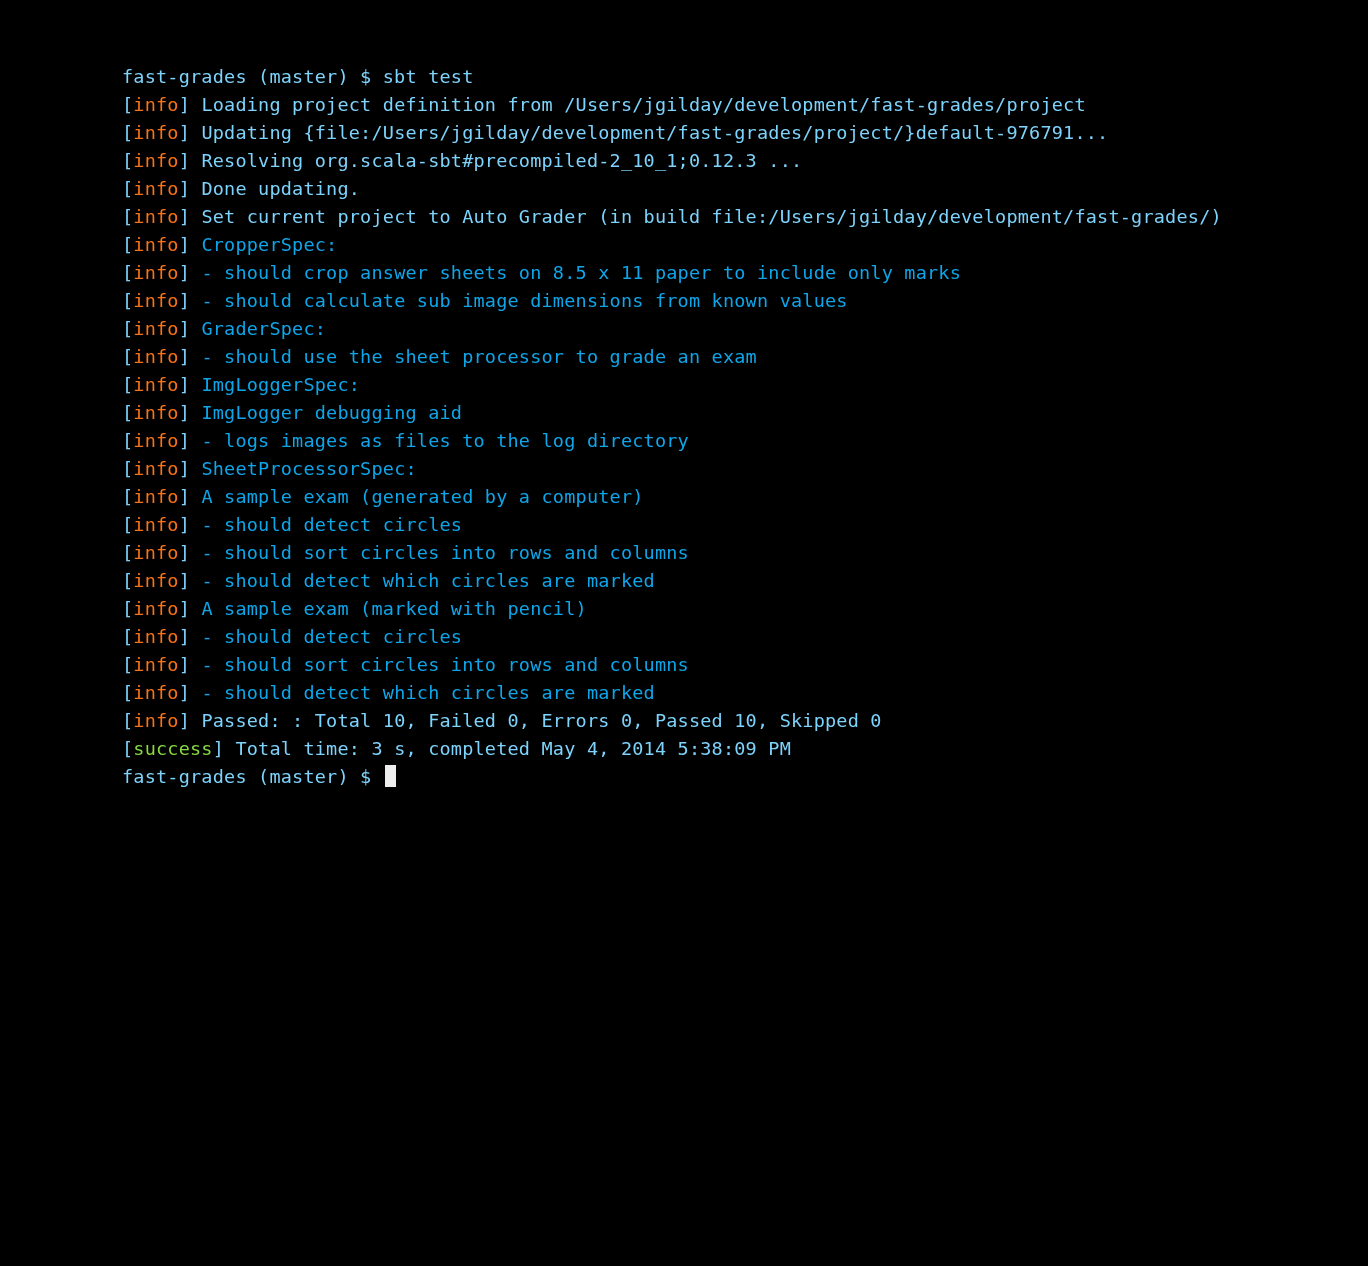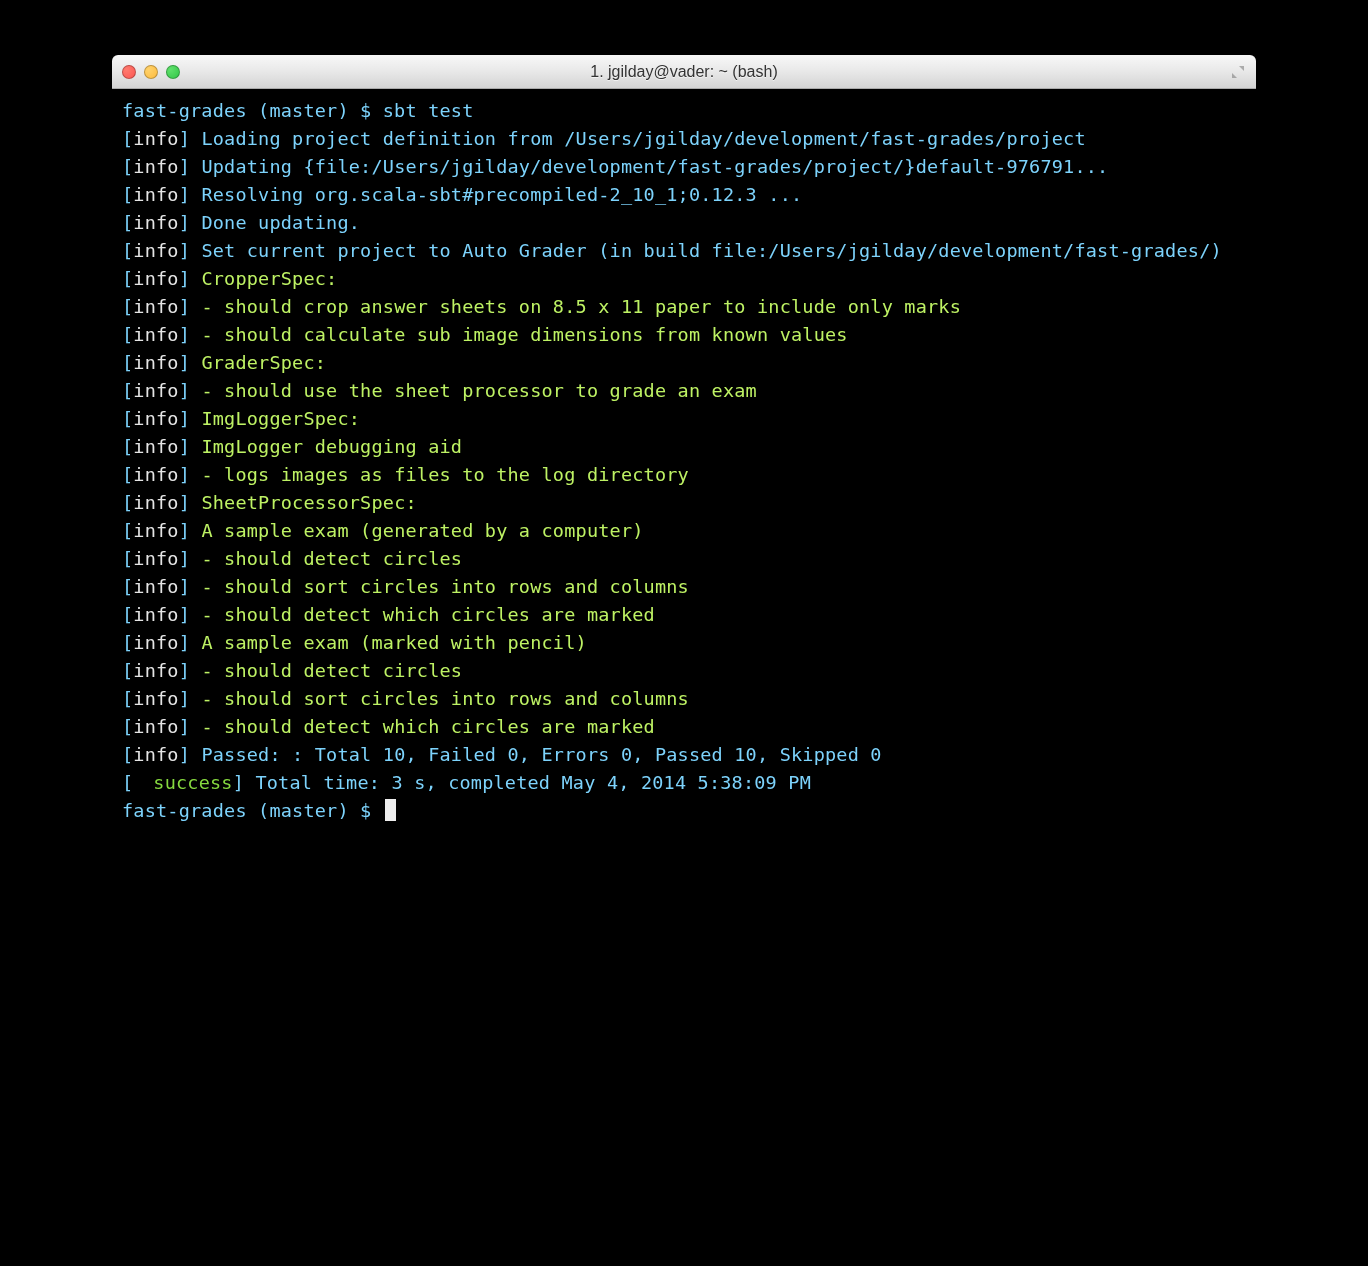--- a/index.html
+++ b/index.html
@@ -64,46 +64,32 @@
     background: #000;
     color: #eee;
     padding: 8px 10px 160px 10px;
     font-size: 18.5px;
     line-height: 28px;
     letter-spacing: 0.2px;
     white-space: pre-wrap;
     word-break: break-all;
   }
   .line { display: block; }
-  .info-tag { color: #e5e5e5; text-align: center; }
-  .success-tag { color: #86d93f; margin-left: 20px; }
-  .green { color: #bef264; }
+  .info-tag { color: #f97316; text-align: center; }
+  .success-tag { color: #86d93f; }
+  .green { color: #0ea5e9; }
   .white { color: #7dd3fc; }
   .cursor {
     display: inline-block;
     width: 11px;
     height: 22px;
     background: #eee;
     vertical-align: text-bottom;
     margin-left: 2px;
   }
 </style>
 </head>
 <body>
 
 <div class="window">
-  <div class="titlebar">
-    <div class="traffic-lights">
-      <div class="light red"></div>
-      <div class="light yellow"></div>
-      <div class="light green"></div>
-    </div>
-    <div class="title">1. jgilday@vader: ~ (bash)</div>
-    <div class="expand-icon">
-      <svg viewBox="0 0 16 16">
-        <path d="M2 9 L2 14 L7 14 Z" fill="#777"></path>
-        <path d="M14 7 L14 2 L9 2 Z" fill="#777"></path>
-      </svg>
-    </div>
-  </div>
 
   <div class="term" id="term"><div class="line"><span class="white">fast-grades (master) $ </span><span class="white">sbt test</span></div><div class="line"><span class="white">[</span><span class="info-tag">info</span><span class="white">] </span><span class="white">Loading project definition from /Users/jgilday/development/fast-grades/project</span></div><div class="line"><span class="white">[</span><span class="info-tag">info</span><span class="white">] </span><span class="white">Updating {file:/Users/jgilday/development/fast-grades/project/}default-976791...</span></div><div class="line"><span class="white">[</span><span class="info-tag">info</span><span class="white">] </span><span class="white">Resolving org.scala-sbt#precompiled-2_10_1;0.12.3 ...</span></div><div class="line"><span class="white">[</span><span class="info-tag">info</span><span class="white">] </span><span class="white">Done updating.</span></div><div class="line"><span class="white">[</span><span class="info-tag">info</span><span class="white">] </span><span class="white">Set current project to Auto Grader (in build file:/Users/jgilday/development/fast-grades/)</span></div><div class="line"><span class="white">[</span><span class="info-tag">info</span><span class="white">] </span><span class="green">CropperSpec:</span></div><div class="line"><span class="white">[</span><span class="info-tag">info</span><span class="white">] </span><span class="green">- should crop answer sheets on 8.5 x 11 paper to include only marks</span></div><div class="line"><span class="white">[</span><span class="info-tag">info</span><span class="white">] </span><span class="green">- should calculate sub image dimensions from known values</span></div><div class="line"><span class="white">[</span><span class="info-tag">info</span><span class="white">] </span><span class="green">GraderSpec:</span></div><div class="line"><span class="white">[</span><span class="info-tag">info</span><span class="white">] </span><span class="green">- should use the sheet processor to grade an exam</span></div><div class="line"><span class="white">[</span><span class="info-tag">info</span><span class="white">] </span><span class="green">ImgLoggerSpec:</span></div><div class="line"><span class="white">[</span><span class="info-tag">info</span><span class="white">] </span><span class="green">ImgLogger debugging aid</span></div><div class="line"><span class="white">[</span><span class="info-tag">info</span><span class="white">] </span><span class="green">- logs images as files to the log directory</span></div><div class="line"><span class="white">[</span><span class="info-tag">info</span><span class="white">] </span><span class="green">SheetProcessorSpec:</span></div><div class="line"><span class="white">[</span><span class="info-tag">info</span><span class="white">] </span><span class="green">A sample exam (generated by a computer)</span></div><div class="line"><span class="white">[</span><span class="info-tag">info</span><span class="white">] </span><span class="green">- should detect circles</span></div><div class="line"><span class="white">[</span><span class="info-tag">info</span><span class="white">] </span><span class="green">- should sort circles into rows and columns</span></div><div class="line"><span class="white">[</span><span class="info-tag">info</span><span class="white">] </span><span class="green">- should detect which circles are marked</span></div><div class="line"><span class="white">[</span><span class="info-tag">info</span><span class="white">] </span><span class="green">A sample exam (marked with pencil)</span></div><div class="line"><span class="white">[</span><span class="info-tag">info</span><span class="white">] </span><span class="green">- should detect circles</span></div><div class="line"><span class="white">[</span><span class="info-tag">info</span><span class="white">] </span><span class="green">- should sort circles into rows and columns</span></div><div class="line"><span class="white">[</span><span class="info-tag">info</span><span class="white">] </span><span class="green">- should detect which circles are marked</span></div><div class="line"><span class="white">[</span><span class="info-tag">info</span><span class="white">] </span><span class="white">Passed: : Total 10, Failed 0, Errors 0, Passed 10, Skipped 0</span></div><div class="line"><span class="white">[</span><span class="success-tag">success</span><span class="white">] </span><span class="white">Total time: 3 s, completed May 4, 2014 5:38:09 PM</span></div><div class="line"><span class="white">fast-grades (master) $ </span><span class="cursor"></span></div></div>
 </div>
 
 </body></html>

